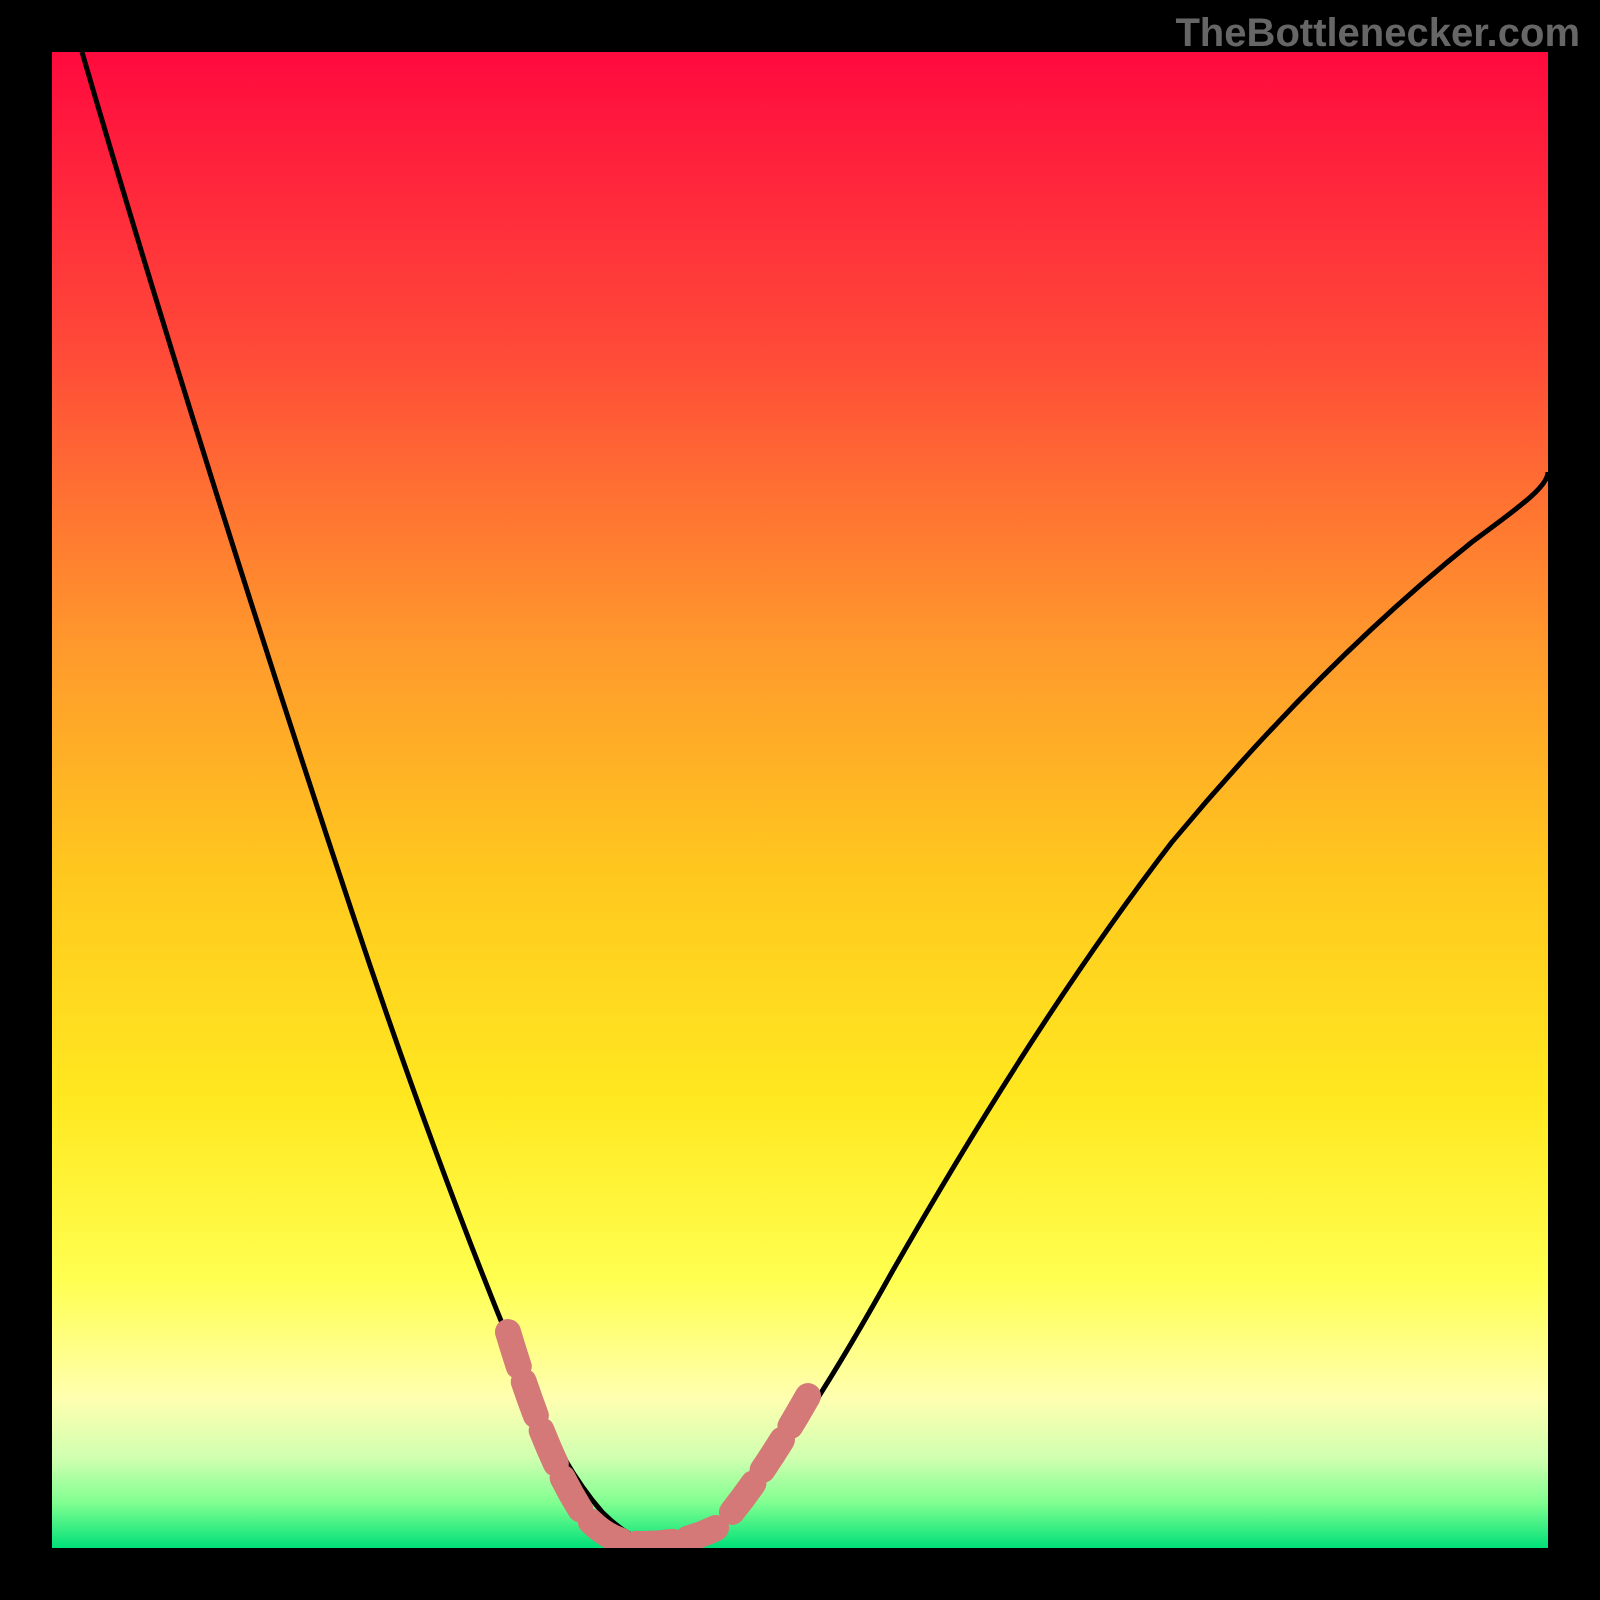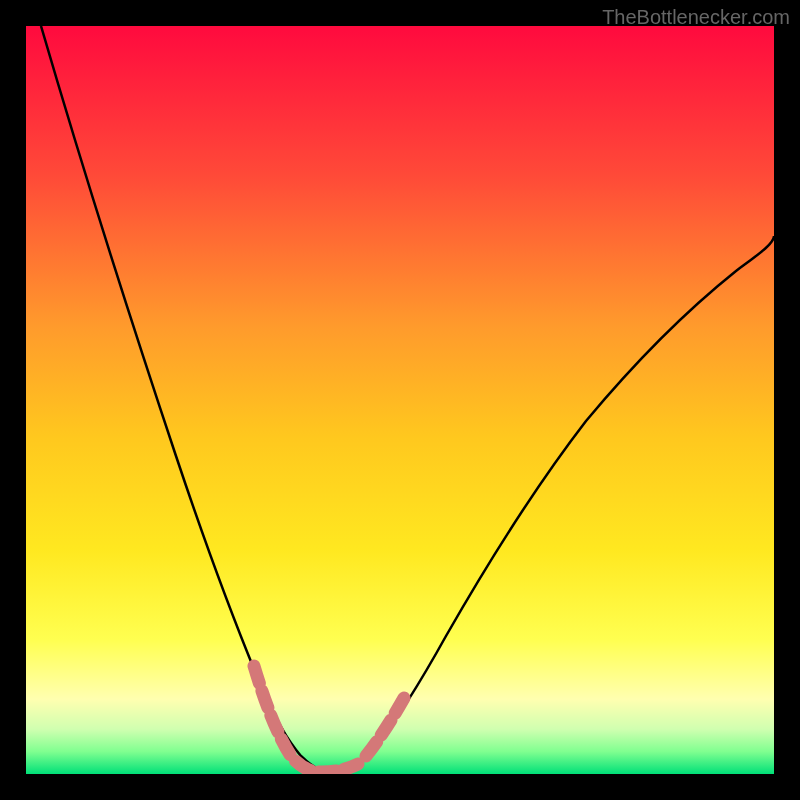--- a/index.html
+++ b/index.html
@@ -24,21 +24,21 @@
       left: 0;
       width: 100%;
       height: 100%;
     }
     .watermark {
       position: absolute;
       top: 6px;
       right: 10px;
       color: #666666;
       font-size: 20px;
-      font-weight: normal;
+      font-weight: bold;
       z-index: 10;
     }
     .curve-svg {
       position: absolute;
       top: 0;
       left: 0;
       width: 100%;
       height: 100%;
       z-index: 5;
     }

